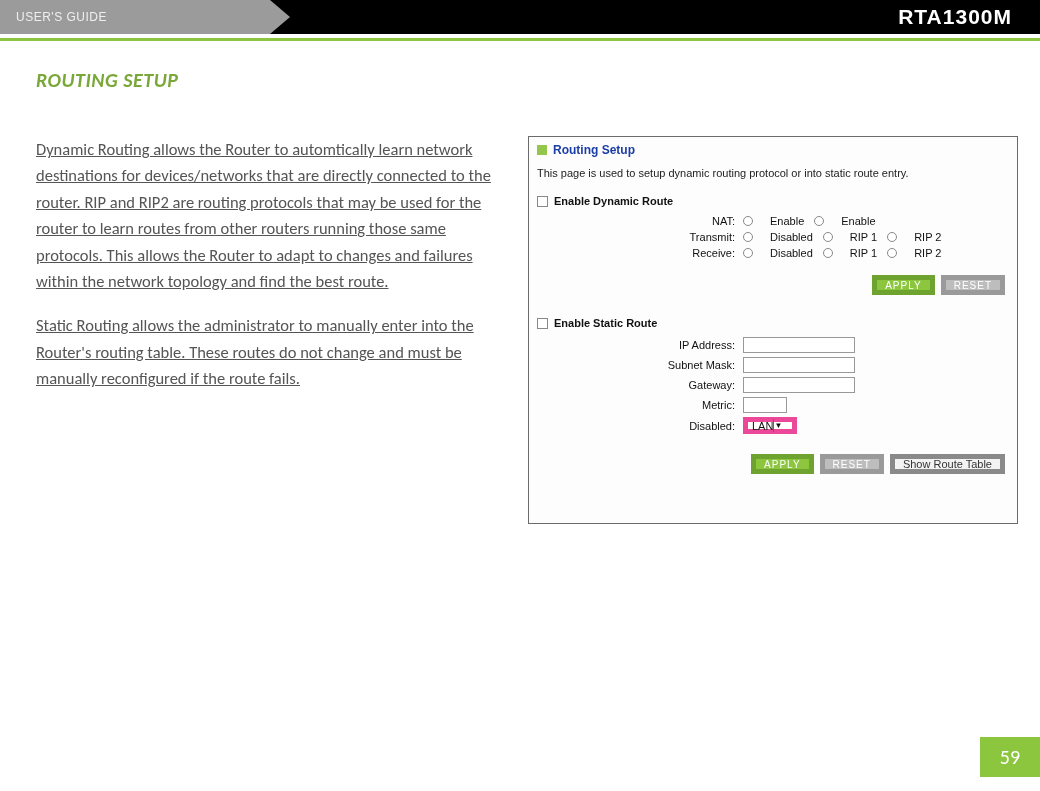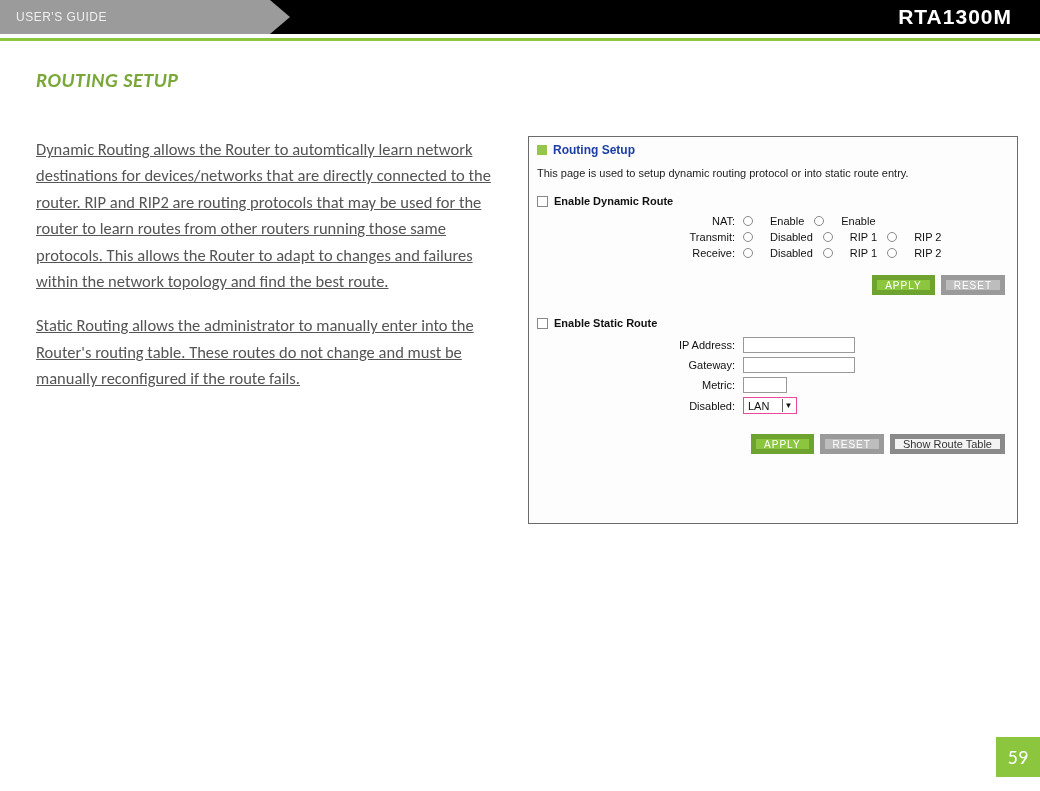--- a/index.html
+++ b/index.html
@@ -165,28 +165,28 @@
   .txt-input {
     border: 1px solid #999;
     height: 16px;
     width: 112px;
     background: #fff;
     font-size: 11px;
     padding: 0 2px;
   }
   .txt-input.small { width: 44px; }
   .select-box {
-    border: 1px solid #ec4899;
+    border: 5px solid #ec4899;
     height: 17px;
     width: 54px;
     font-size: 11px;
     display: inline-flex;
     align-items: center;
     justify-content: space-between;
-    padding: 0 2px 0 4px;
+    padding: 0 14px 0 4px;
     background: #fff;
   }
   .select-arrow {
     width: 12px; height: 13px;
     border-left: 1px solid #666;
     display:flex; align-items:center; justify-content:center;
     font-size: 8px;
   }
   .btn-row {
     display: flex;
@@ -206,21 +206,21 @@
     cursor: pointer;
     padding: 0 8px;
   }
   .btn-apply { background: #8cc63f; color: #fff; border-color: #6fa330; }
   .btn-reset { background: #bdbdbd; color: #fff; border-color: #9a9a9a; }
   .btn-plain { background: #f3f3f3; color: #333; border-color: #8a8a8a; font-size:11px; letter-spacing:0; }
   
   .page-badge {
     position: absolute;
     right: 0; bottom: 14px;
-    width: 44px; height: 40px;
+    width: 60px; height: 40px;
     background: #8cc63f;
     color: #ffffff;
     display: flex;
     align-items: center;
     justify-content: center;
     font-size: 20px;
     font-family: Calibri, Arial, sans-serif;
   }
 </style>
 </head>
@@ -319,20 +319,24 @@
         <div class="chk-row">
           <span class="dummy-check"></span>
           <span>Enable Static Route</span>
         </div>
 
         <div class="field-row">
           <div class="field-label">IP Address:</div>
           <input class="txt-input" style="">
         </div>
         <div class="field-row">
+          <div class="field-label">Subnet Mask:</div>
+          <input class="txt-input" style="">
+        </div>
+        <div class="field-row">
           <div class="field-label">Gateway:</div>
           <input class="txt-input" style="">
         </div>
         <div class="field-row">
           <div class="field-label">Metric:</div>
           <input class="txt-input small" style="">
         </div>
         <div class="field-row">
           <div class="field-label">Disabled:</div>
           <div class="select-box">

